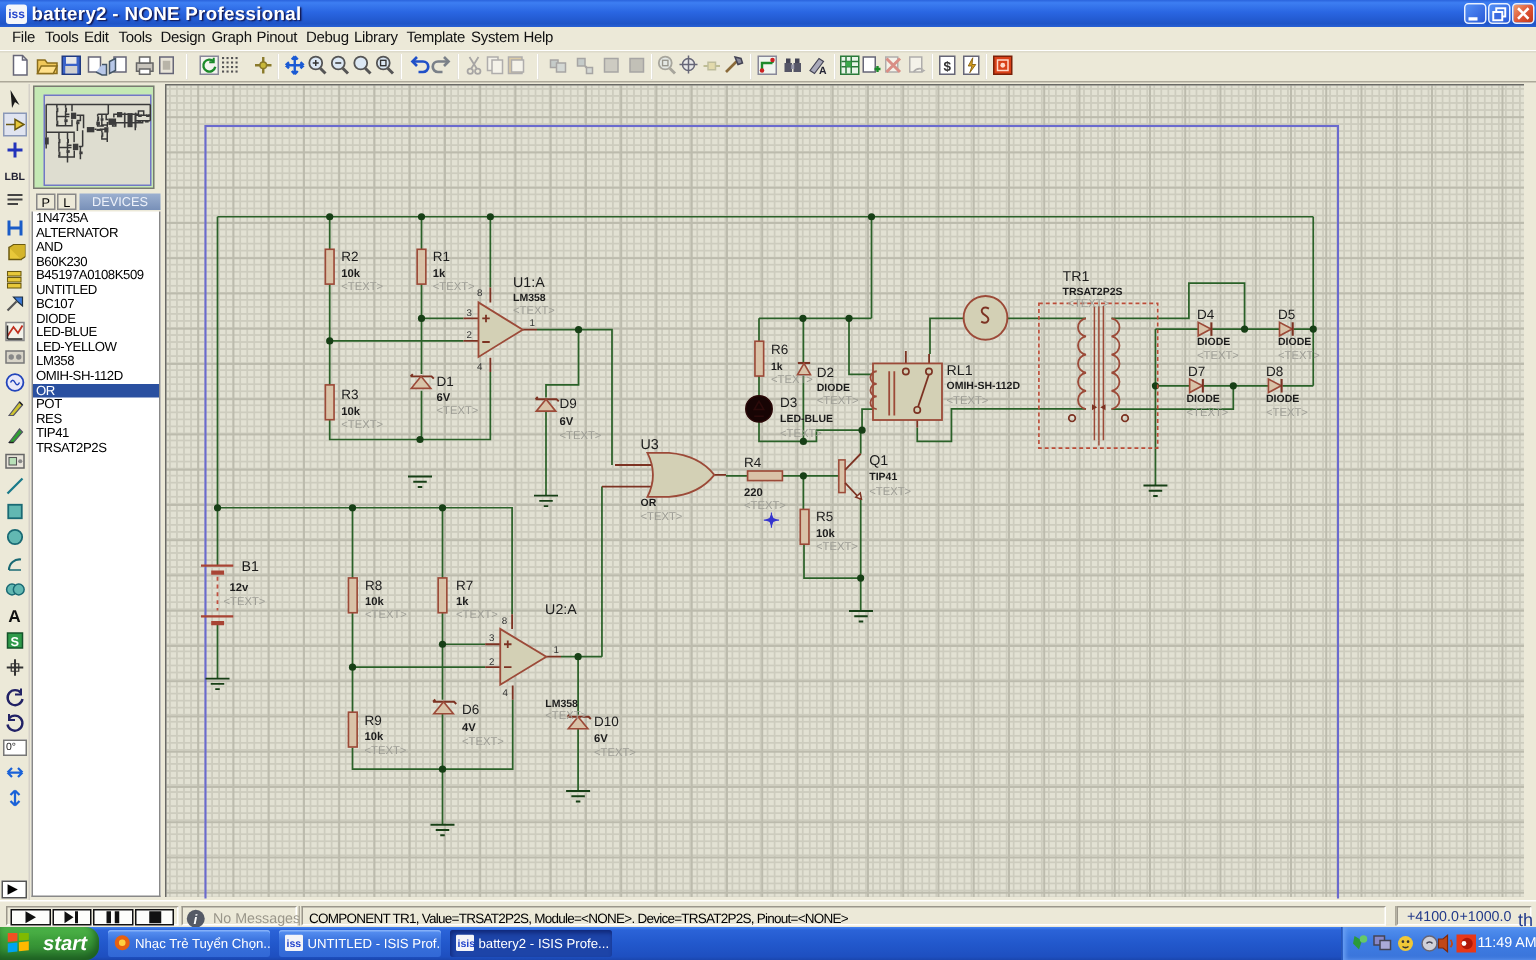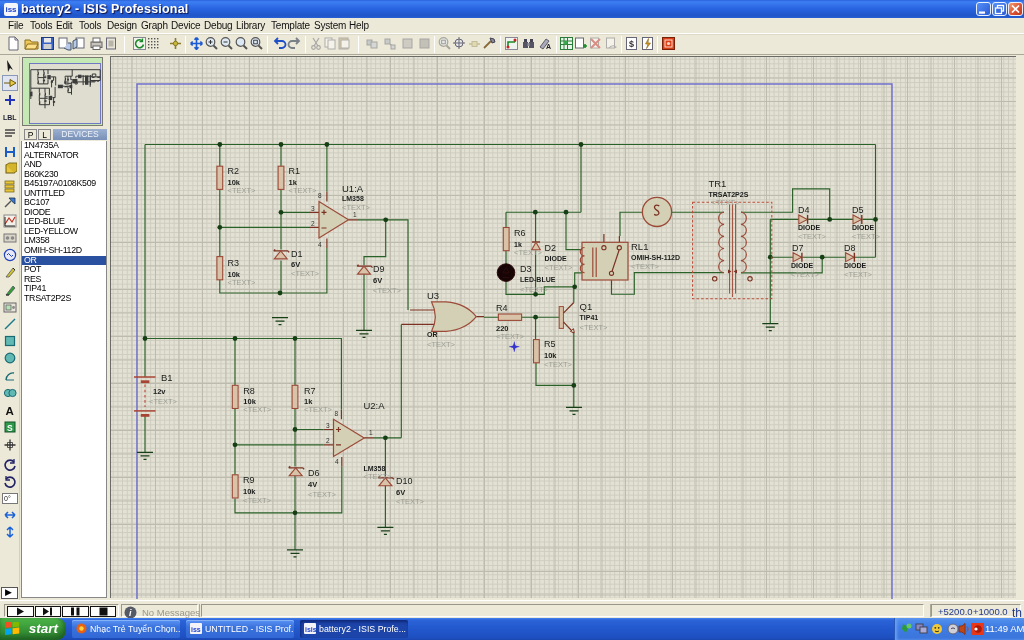--- a/index.html
+++ b/index.html
@@ -28,40 +28,40 @@
 #taskbar{position:absolute;left:0;top:618px;width:1024px;height:22px;background:linear-gradient(180deg,#4383f2 0%,#2b63d8 9%,#2258cc 50%,#1e4fc0 90%,#1a46ae 100%)}
 #startbtn{position:absolute;left:0;top:0;width:66px;height:22px;background:linear-gradient(180deg,#4fb84a 0%,#3a9a38 45%,#2e8030 100%);border-radius:0 9px 9px 0;box-shadow:inset -2px -3px 6px #1c5c20;color:#fff;font-size:13.5px;font-weight:bold;font-style:italic;line-height:21px;text-align:right;padding-right:8px}
 .task{position:absolute;top:2px;width:108px;height:18px;background:linear-gradient(180deg,#5a93f4,#3a72dd 40%,#3168d6);border-radius:2px;box-shadow:inset 0 1px 0 #84b0f8;color:#fff;font-size:8.8px;line-height:18px;white-space:nowrap;overflow:hidden}
 .task svg{vertical-align:-2px;margin:0 3px 0 4px}
 .task.pressed{background:#1d44a8;box-shadow:inset 1px 2px 3px #10287a}
 #tray{position:absolute;left:894px;top:0;width:130px;height:22px;background:linear-gradient(180deg,#5290ee 0%,#3f7de4 40%,#3a74da 100%);border-left:1px solid #2858b8;box-shadow:inset 2px 0 3px #6ba0f4;color:#fff;font-size:9.5px}
 svg text{font-family:"Liberation Sans",sans-serif}
 </style></head><body>
 <div id="title">
  <div id="ticon">iss</div>
-    <div class="cap">battery2 - ISIS Professional</div>
+    <div class="cap">battery2 - NONE Professional</div>
  <div class="wbtn" style="right:33px;background:linear-gradient(135deg,#5490f6,#2a5ad8)"><svg width="13" height="12">
         <rect x="2" y="8.5" width="6" height="2.2" fill="#fff"></rect>
       </svg></div>
  <div class="wbtn" style="right:17px;background:linear-gradient(135deg,#5490f6,#2a5ad8)"><svg width="13" height="12">
         <rect x="4.5" y="2.5" width="6" height="5.5" fill="none" stroke="#fff" stroke-width="1.3"></rect>
         <rect x="2.5" y="5" width="6" height="5.5" fill="#3a6ae0" stroke="#fff" stroke-width="1.3"></rect>
       </svg></div>
  <div class="wbtn" style="right:1px;background:linear-gradient(135deg,#f0a070,#dd5335 55%,#c03818)"><svg width="13" height="12">
         <path d="M3 2.5 L10 9.5 M10 2.5 L3 9.5" stroke="#fff" stroke-width="1.7"></path>
       </svg></div>
 </div>
 <div id="menubar">
     <span style="position:absolute;left:8px;top:2px">File</span>
     <span style="position:absolute;left:30px;top:2px">Tools</span>
     <span style="position:absolute;left:56px;top:2px">Edit</span>
     <span style="position:absolute;left:79px;top:2px">Tools</span>
     <span style="position:absolute;left:107px;top:2px">Design</span>
     <span style="position:absolute;left:141px;top:2px">Graph</span>
-    <span style="position:absolute;left:171px;top:2px">Device</span>
+    <span style="position:absolute;left:171px;top:2px">Pinout</span>
     <span style="position:absolute;left:204px;top:2px">Debug</span>
     <span style="position:absolute;left:236px;top:2px">Library</span>
     <span style="position:absolute;left:271px;top:2px">Template</span>
     <span style="position:absolute;left:314px;top:2px">System</span>
     <span style="position:absolute;left:349px;top:2px">Help</span>
   </div>
 <div id="toolbar">
     <div style="position:absolute;left:124px;top:3px;width:1px;height:17px;background:#aca899;border-right:1px solid #fff"></div>
     <div style="position:absolute;left:185px;top:3px;width:1px;height:17px;background:#aca899;border-right:1px solid #fff"></div>
     <div style="position:absolute;left:267px;top:3px;width:1px;height:17px;background:#aca899;border-right:1px solid #fff"></div>
@@ -633,22 +633,23 @@
       </svg></div>
  <div class="pbut" style="left:89.5px"><svg width="24" height="9">
         <rect x="8.5" y="0.5" width="8" height="8" fill="#111"></rect>
       </svg></div>
  <div style="position:absolute;left:124px;top:5px;width:14px;height:12px"><svg width="13" height="13">
         <circle cx="6.5" cy="6.5" r="6" fill="#555a66"></circle>
         <text x="5" y="10" font-size="9" font-weight="bold" fill="#fff" font-style="italic">i</text>
       </svg></div>
  <div style="position:absolute;left:142px;top:5.5px;color:#9a968a;font-size:9.5px">No Messages</div>
  <div style="position:absolute;left:199px;top:3px;width:1px;height:13px;background:#aca899"></div>
+ <div style="position:absolute;left:206px;top:6px;color:#000;font-size:9px;letter-spacing:-0.5px;white-space:nowrap">COMPONENT TR1, Value=TRSAT2P2S, Module=&lt;NONE&gt;. Device=TRSAT2P2S, Pinout=&lt;NONE&gt;</div>
  <div style="position:absolute;left:930px;top:3px;width:1px;height:13px;background:#aca899"></div>
- <div style="position:absolute;left:938px;top:5px;color:#223a8a;font-size:9.5px">+5200.0</div>
+ <div style="position:absolute;left:938px;top:5px;color:#223a8a;font-size:9.5px">+4100.0</div>
     <div style="position:absolute;left:973px;top:5px;color:#223a8a;font-size:9.5px">+1000.0</div>
     <div style="position:absolute;left:1012px;top:5px;color:#223a8a;font-size:12px">th</div>
 </div>
 <div id="taskbar">
  <div id="startbtn"><svg width="15" height="14" style="position:absolute;left:5px;top:4px">
         <g transform="skewY(-6)">
           <rect x="0" y="0" width="6.6" height="6" fill="#f25022"></rect>
           <rect x="7.6" y="0" width="6.6" height="6" fill="#7fba00"></rect>
           <rect x="0" y="7" width="6.6" height="6" fill="#00a4ef"></rect>
           <rect x="7.6" y="7" width="6.6" height="6" fill="#ffb900"></rect>

